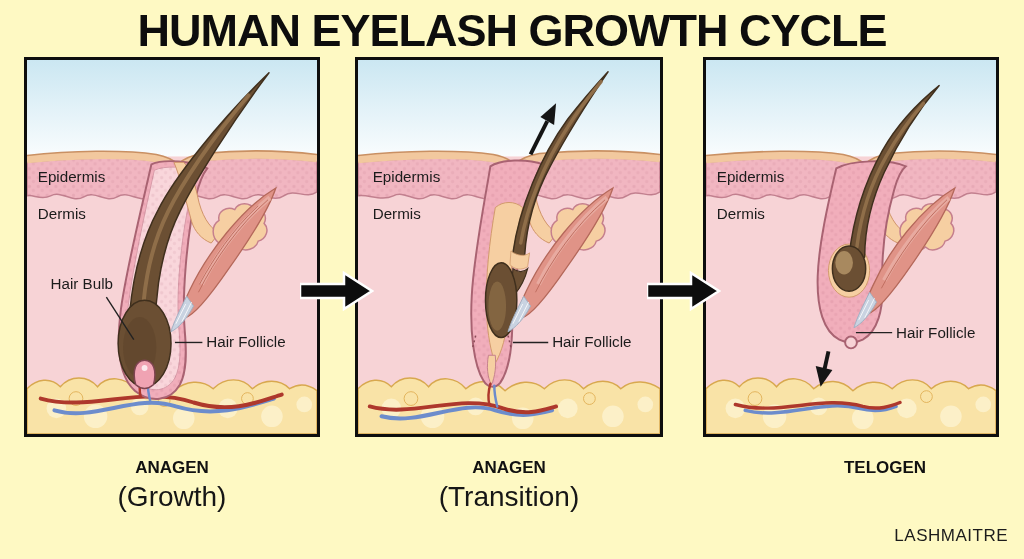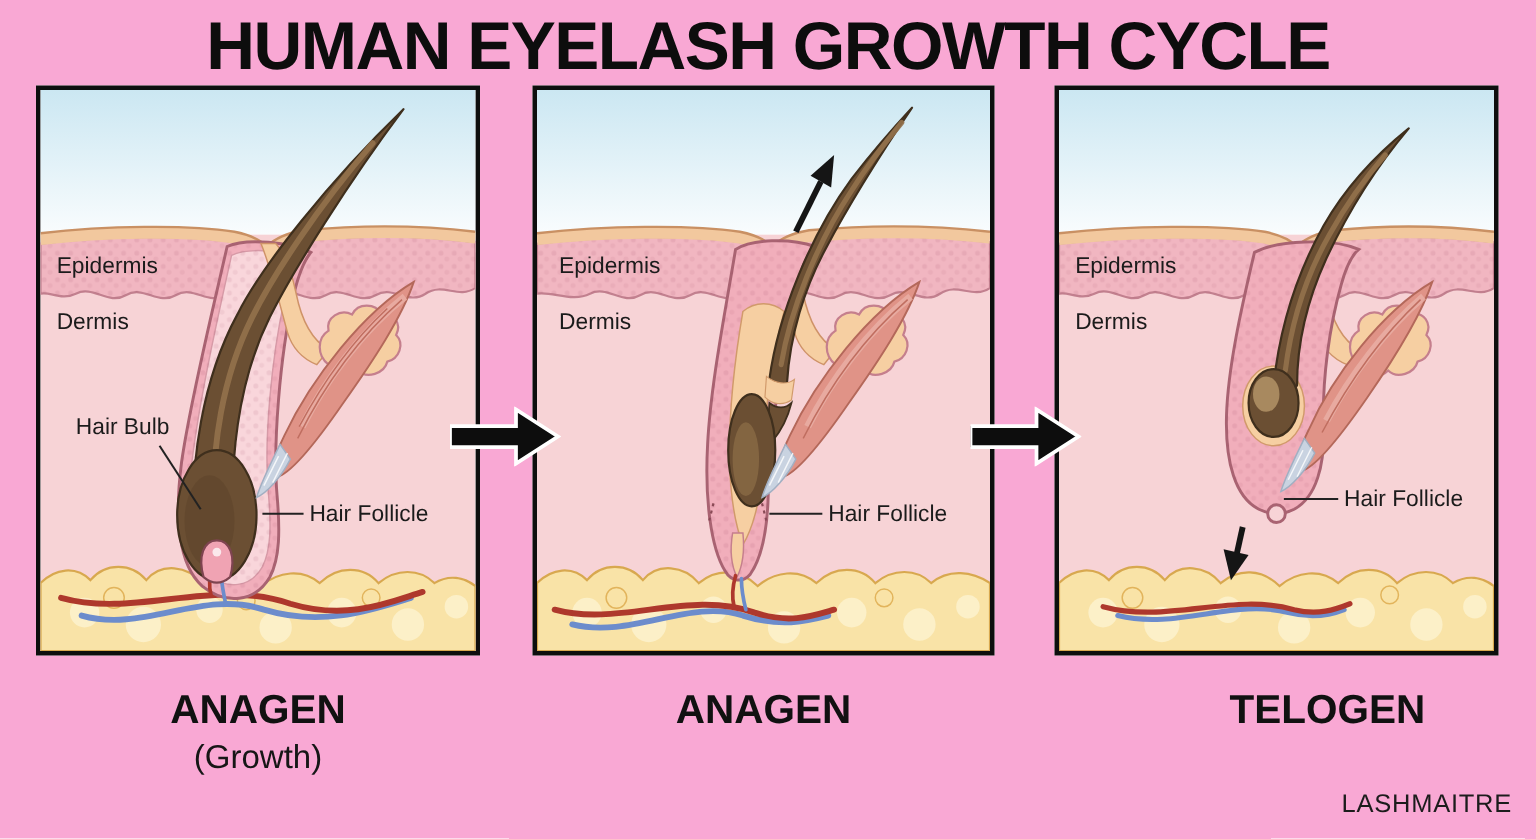--- a/index.html
+++ b/index.html
@@ -1,17 +1,17 @@
 <!DOCTYPE html>
 <html><head>
 <meta charset="utf-8">
 <style>
   html,body{margin:0;padding:0;background:#ffffff;}
   #stage{
-    position:relative;width:1024px;height:559px;background:#f9a8d4;overflow:hidden;
+    position:relative;width:1024px;height:559px;background:#fef9c3;overflow:hidden;
     font-family:"Liberation Sans", sans-serif;color:#161616;
   }
   .title{
     position:absolute;top:5px;left:0;width:100%;text-align:center;
     font-size:45px;font-weight:bold;letter-spacing:-1px;color:#0d0d0d;white-space:nowrap;
   }
   .panel{
     position:absolute;top:57px;height:380px;border:3.5px solid #0e0e0e;
     box-sizing:border-box;background:#fff;
   }
@@ -19,22 +19,22 @@
   #panel-catagen{left:355px;width:308px;}
   #panel-telogen{left:703px;width:296px;}
   .panel svg{display:block;width:100%;height:100%;}
   .flow-arrow{position:absolute;top:271px;width:74px;height:40px;}
   #flow-arrow-1{left:300px;}
   #flow-arrow-2{left:647px;}
   .caption{position:absolute;top:458px;text-align:center;}
   #caption-anagen{left:24px;width:296px;}
   #caption-catagen{left:355px;width:308px;}
   #caption-telogen{left:737px;width:296px;text-align:center;}
-  .caption .stage-name{font-size:27px;font-weight:bold;letter-spacing:0;color:#111;}
-  .caption .stage-sub{font-size:22px;margin-top:3px;color:#161616;}
+  .caption .stage-name{font-size:17px;font-weight:bold;letter-spacing:0;color:#111;}
+  .caption .stage-sub{font-size:28px;margin-top:3px;color:#161616;}
   .watermark{position:absolute;top:526px;right:16px;font-size:17px;letter-spacing:.5px;color:#1c1c1c;}
   text{font-family:"Liberation Sans", sans-serif;font-size:15.5px;fill:#1b1b1b;}
 </style>
 </head>
 <body>
 
 <div id="stage">
 
   <div class="title">HUMAN EYELASH GROWTH CYCLE</div>
 
@@ -270,19 +270,20 @@
   <svg class="flow-arrow" id="flow-arrow-2" viewBox="0 0 74 40">
     <polygon points="0,13 44,13 44,2 72,20 44,38 44,27 0,27" fill="#0d0d0d" stroke="#ffffff" stroke-width="2.5"></polygon>
   </svg>
 
   <div class="caption" id="caption-anagen">
     <div class="stage-name">ANAGEN</div>
     <div class="stage-sub">(Growth)</div>
   </div>
   <div class="caption" id="caption-catagen">
     <div class="stage-name">ANAGEN</div>
+    <div class="stage-sub">(Transition)</div>
   </div>
   <div class="caption" id="caption-telogen">
     <div class="stage-name">TELOGEN</div>
   </div>
 
   <div class="watermark">LASHMAITRE</div>
 </div>
 
 </body></html>

